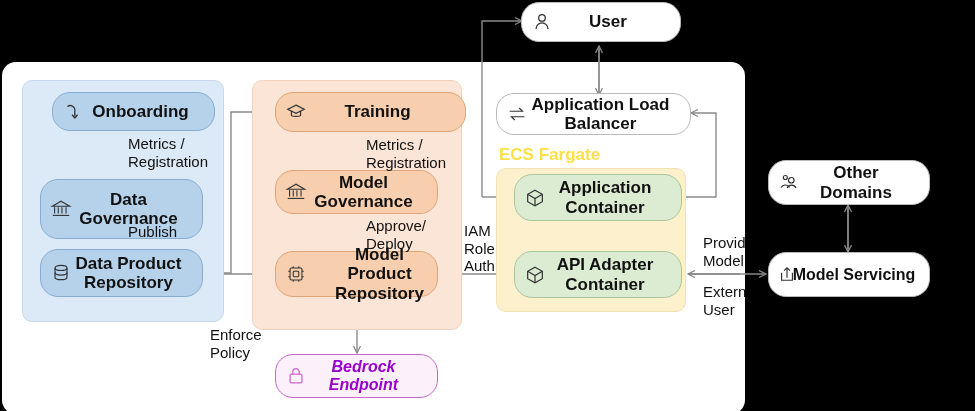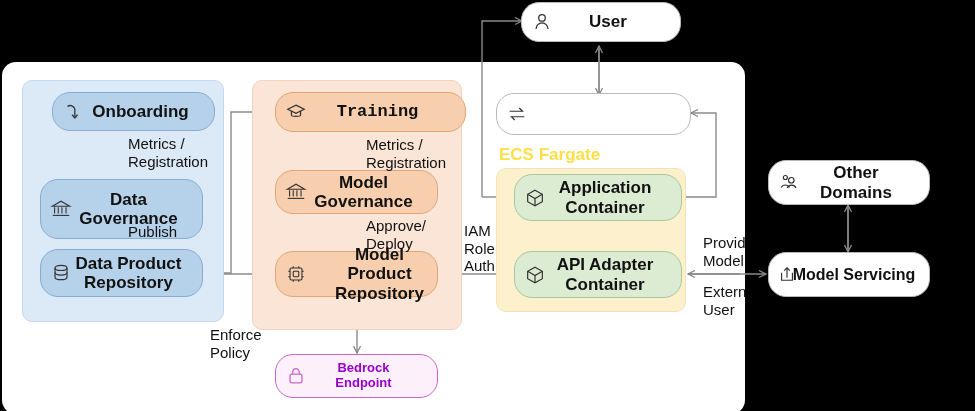--- a/index.html
+++ b/index.html
@@ -24,21 +24,21 @@
   }
   .node .lbl{display:block;padding:0 6px 0 20px;}
   .node .ic{position:absolute;left:9px;top:50%;transform:translateY(-50%);
             width:22px;height:22px;display:block;}
 
   .n-blue{background:#b6d2ea;border:1px solid #86acd0;font-size:17px;}
   .n-orange{background:#f8cfae;border:1px solid #e0a578;font-size:17px;}
   .n-green{background:#dcecd3;border:1px solid #a9c79a;font-size:17px;}
   .n-white{background:#ffffff;border:1px solid #b9b9b9;font-size:17px;
            box-shadow:0 0 0 0 rgba(0,0,0,0);}
-  .n-purple{background:#fcf0fb;border:1.5px solid #cc66cc;font-size:13px;color:#9900cc;}
+  .n-purple{background:#fcf0fb;border:1.5px solid #cc66cc;font-size:16px;color:#9900cc;font-style:italic;}
 
   .grp-title{position:absolute;font-size:17px;font-weight:bold;color:#fde047;}
 
   .elabel{position:absolute;font-size:15px;color:#111;line-height:1.17;
           font-weight:normal;white-space:nowrap;}
 
   svg.wires{position:absolute;left:0;top:0;width:975px;height:411px;
             pointer-events:none;overflow:visible;}
   .clipmask{position:absolute;background:#000;}
 </style>
@@ -137,21 +137,21 @@
         <path d="M5.5 6.5 v10 a6.5 2.8 0 0 0 13 0 v-10"></path>
         <path d="M5.5 11.5 a6.5 2.8 0 0 0 13 0"></path>
       </svg>
     </span>
     <span class="lbl">
       <span>Data Product</span><br>
       <span>Repository</span>
     </span>
   </div>
 
-  <div class="node n-orange" style="left:275px;top:92px;width:191px;height:40px;font-family:Liberation Mono, monospace;">
+  <div class="node n-orange" style="left:275px;top:92px;width:191px;height:40px;">
     <span class="ic">
       <svg viewBox="0 0 24 24" width="22" height="22" fill="none" stroke="#333" stroke-width="1.3">
         <path d="M12 4.5 L21 9 L12 13.5 L3 9 Z"></path>
         <path d="M7 11 v4.5 c0 1.6 10 1.6 10 0 V11"></path>
       </svg>
     </span>
     <span class="lbl">Training</span>
   </div>
 
   <div class="node n-orange" style="left:275px;top:170px;width:163px;height:44px;">
@@ -204,20 +204,24 @@
     </span>
     <span class="lbl">User</span>
   </div>
 
   <div class="node n-white" style="left:496px;top:93px;width:195px;height:42px;">
     <span class="ic">
       <svg viewBox="0 0 24 24" width="22" height="22" fill="none" stroke="#333" stroke-width="1.3">
         <path d="M4 9 h14 l-3.5 -3.5"></path>
         <path d="M20 15 H6 l3.5 3.5"></path>
       </svg>
+    </span>
+    <span class="lbl">
+      <span>Application Load</span><br>
+      <span>Balancer</span>
     </span>
   </div>
 
   <div class="node n-green" style="left:514px;top:174px;width:168px;height:47px;">
     <span class="ic">
       <svg viewBox="0 0 24 24" width="22" height="22" fill="none" stroke="#333" stroke-width="1.3">
         <path d="M12 3.5 L20 8 v8 L12 20.5 L4 16 V8 Z"></path>
         <path d="M4 8 L12 12.5 L20 8 M12 12.5 V20.5"></path>
       </svg>
     </span>

